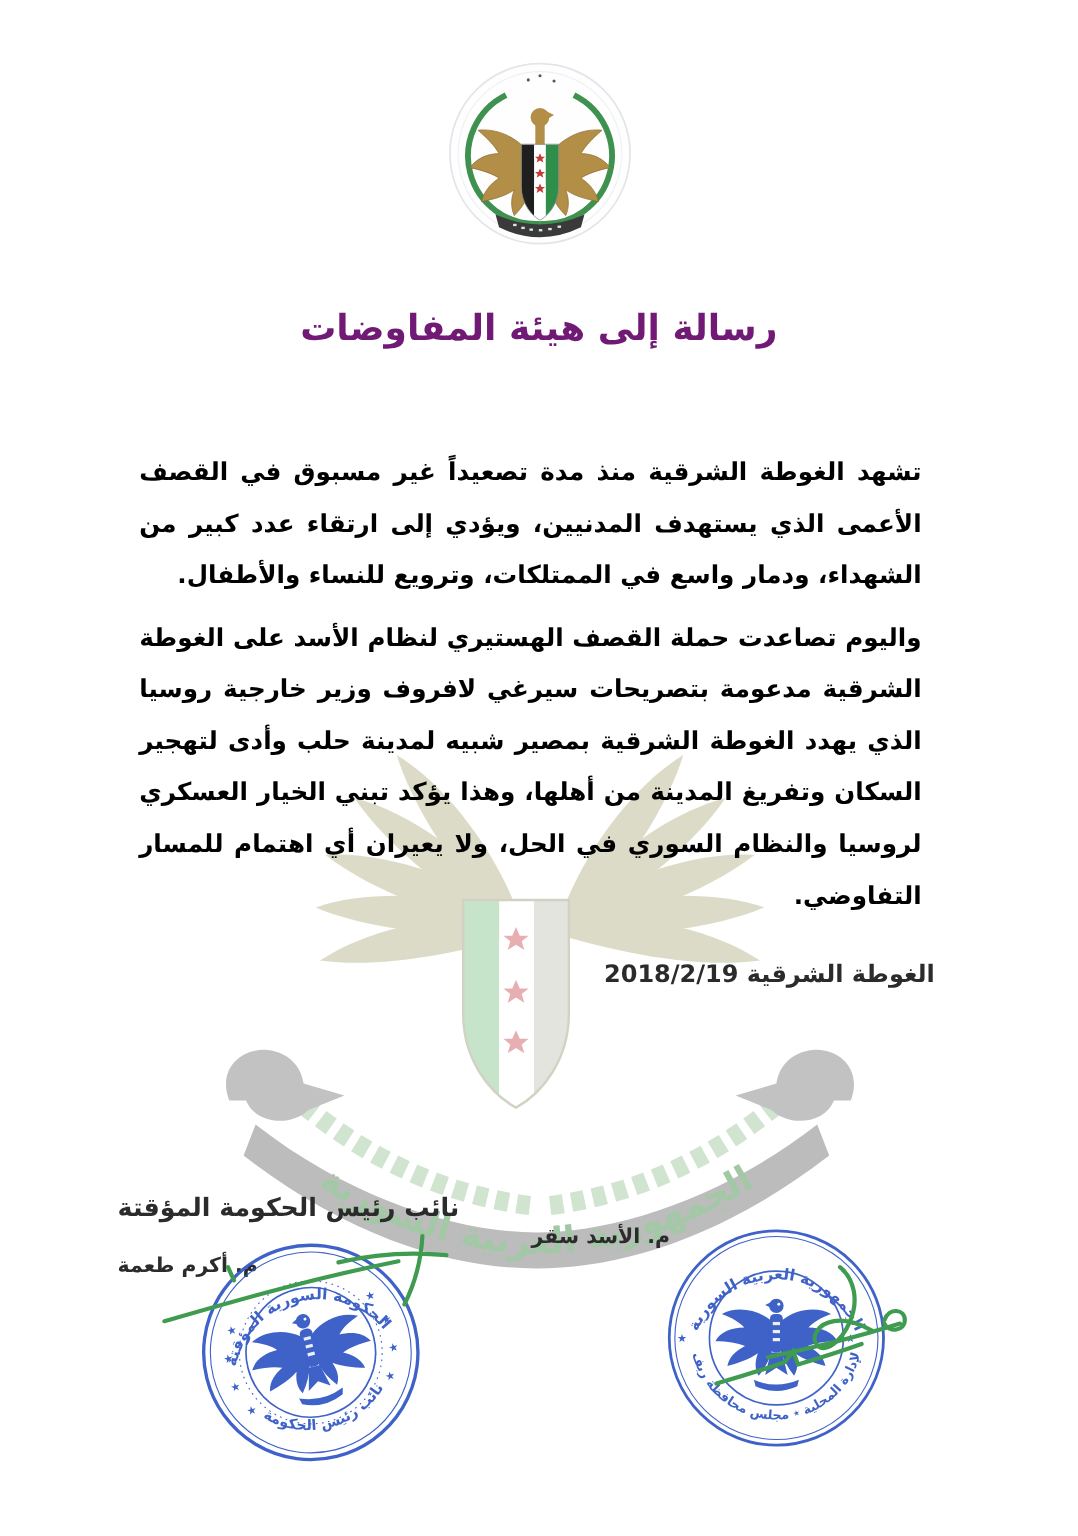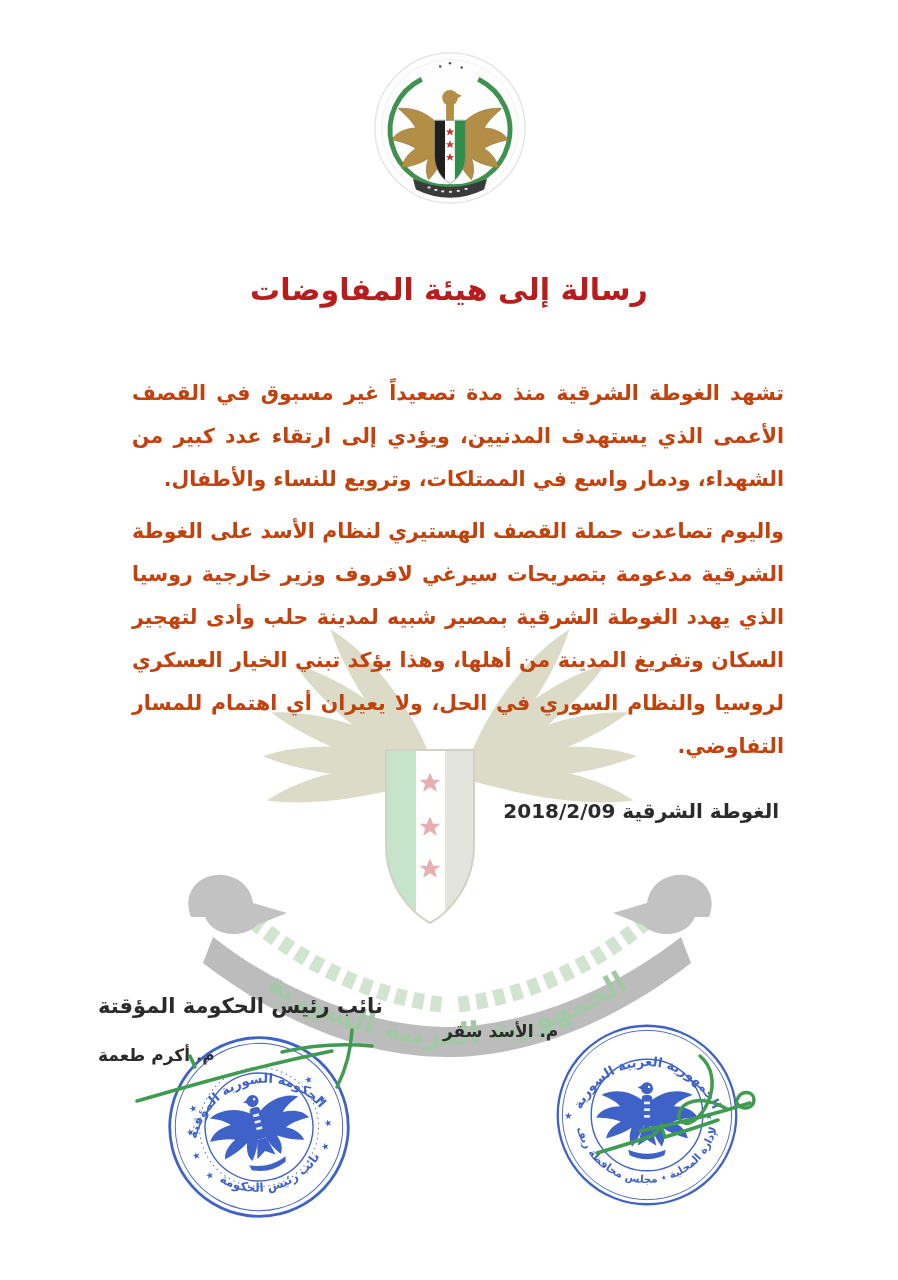--- a/index.html
+++ b/index.html
@@ -3,26 +3,26 @@
 <meta charset="utf-8">
 <style>
   html,body{margin:0;padding:0;background:#ffffff;}
   .page{
     position:relative;width:898px;height:1280px;margin:0 auto;background:#ffffff;
     overflow:hidden;direction:rtl;
     font-family:"DejaVu Sans",sans-serif;color:#2b2b2b;
   }
   .letterhead{position:absolute;left:372px;top:50px;width:156px;height:156px;z-index:2;}
   .title{
-    position:absolute;top:256px;left:0;right:0;margin:16px;text-align:center;
-    font-size:30px;font-weight:bold;color:#b91c1c;z-index:2;letter-spacing:.5px;
+    position:absolute;top:256px;left:0;right:0;margin:0;text-align:center;
+    font-size:30px;font-weight:bold;color:#701a75;z-index:2;letter-spacing:.5px;
   }
   .body-text{
-    position:absolute;top:372px;right:114px;width:652px;z-index:2;
-    font-size:20.5px;font-weight:bold;line-height:43px;text-align:justify;color:#c2410c;
+    position:absolute;top:372px;right:130px;width:652px;z-index:2;
+    font-size:20.5px;font-weight:bold;line-height:43px;text-align:justify;color:#000000;
   }
   .body-text p{margin:0 0 9px 0;}
   .dateline{
     position:absolute;top:799px;right:119px;z-index:2;
     font-size:20px;font-weight:bold;color:#2b2b2b;
   }
   .sig{position:absolute;top:994px;text-align:left;font-weight:bold;color:#2b2b2b;z-index:2;}
   .sig-right{right:95px;width:360px;}
   .sig-left{left:98px;width:345px;}
   .sig-title{font-size:21px;}
@@ -139,21 +139,21 @@
     </g>
   </svg>
 
   <h1 class="title">رسالة إلى هيئة المفاوضات</h1>
 
   <div class="body-text">
     <p>تشهد الغوطة الشرقية منذ مدة تصعيداً غير مسبوق في القصف الأعمى الذي يستهدف المدنيين، ويؤدي إلى ارتقاء عدد كبير من الشهداء، ودمار واسع في الممتلكات، وترويع للنساء والأطفال.</p>
     <p>واليوم تصاعدت حملة القصف الهستيري لنظام الأسد على الغوطة الشرقية مدعومة بتصريحات سيرغي لافروف وزير خارجية روسيا الذي يهدد الغوطة الشرقية بمصير شبيه لمدينة حلب وأدى لتهجير السكان وتفريغ المدينة من أهلها، وهذا يؤكد تبني الخيار العسكري لروسيا والنظام السوري في الحل، ولا يعيران أي اهتمام للمسار التفاوضي.</p>
   </div>
 
-  <div class="dateline">الغوطة الشرقية 2018/2/09</div>
+  <div class="dateline">الغوطة الشرقية 2018/2/19</div>
 
   <div class="sig sig-right">
     <div class="sig-name">م. الأسد سقر</div>
   </div>
   <div class="sig sig-left">
     <div class="sig-title">نائب رئيس الحكومة المؤقتة</div>
     <div class="sig-name">م. أكرم طعمة</div>
   </div>
 
   <svg class="stamp stamp-right" viewBox="0 0 200 200" aria-hidden="true">

